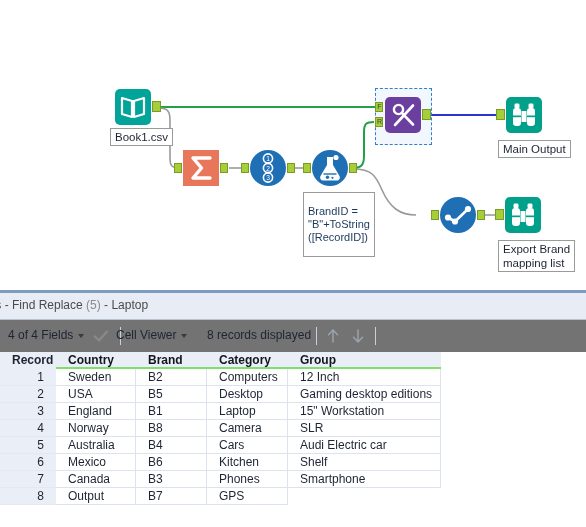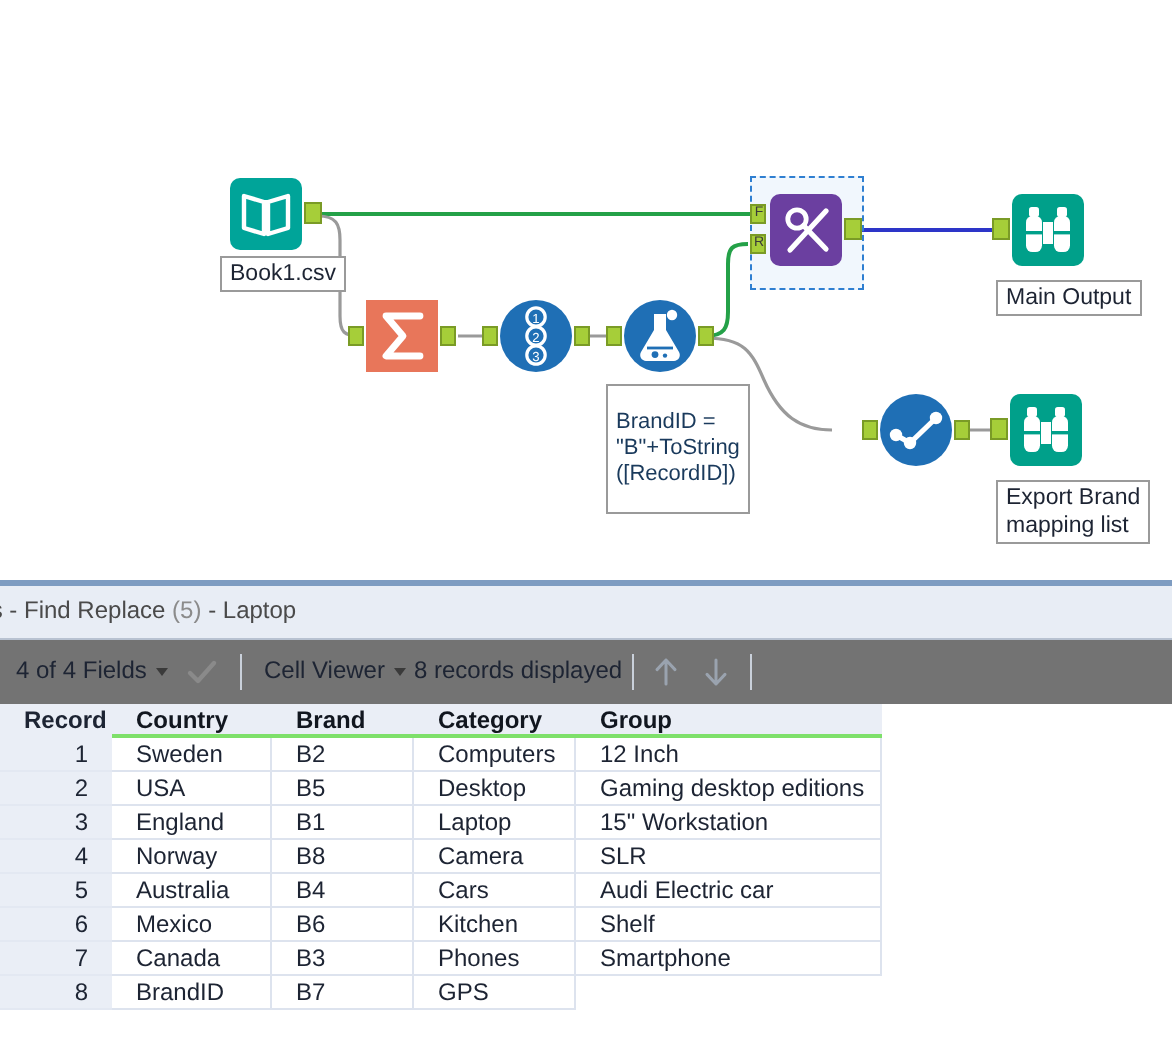--- a/index.html
+++ b/index.html
@@ -213,21 +213,21 @@
     <div class="tb-item" style="left:8px;">
       <span>4 of 4 Fields</span><span class="caret"></span>
     </div>
 
     <svg class="tb-check" style="left:93px;" viewBox="0 0 16 14">
       <path d="M2 7.5 L6 11.5 L14 2.5" fill="none" stroke="#8a8a8a" stroke-width="2.2" stroke-linecap="round" stroke-linejoin="round"></path>
     </svg>
 
     <div class="tb-sep" style="left:120px;"></div>
 
-    <div class="tb-item" style="left:132px;">
+    <div class="tb-item" style="left:116px;">
       <span>Cell Viewer</span><span class="caret"></span>
     </div>
 
     <div class="tb-item" style="left:207px;">8 records displayed</div>
 
     <div class="tb-sep" style="left:316px;"></div>
 
     <svg class="tb-arrow" style="left:325px;" viewBox="0 0 16 18">
       <path d="M8 3 L8 15 M8 3 L3.5 7.8 M8 3 L12.5 7.8" fill="none" stroke="#9aa3af" stroke-width="1.5" stroke-linecap="round"></path>
     </svg>
@@ -290,18 +290,18 @@
       </div>
       <div class="grow gbody" style="top: 119px;">
         <div class="gcell rec" style="left: 0px; width: 56px;">7</div>
         <div class="gcell" style="left: 56px; width: 80px;">Canada</div>
         <div class="gcell" style="left: 136px; width: 71px;">B3</div>
         <div class="gcell" style="left: 207px; width: 81px;">Phones</div>
         <div class="gcell" style="left: 288px; width: 153px;">Smartphone</div>
       </div>
       <div class="grow gbody" style="top: 136px;">
         <div class="gcell rec" style="left: 0px; width: 56px;">8</div>
-        <div class="gcell" style="left: 56px; width: 80px;">BrandID</div>
+        <div class="gcell" style="left: 56px; width: 80px;">Output</div>
         <div class="gcell" style="left: 136px; width: 71px;">B7</div>
         <div class="gcell" style="left: 207px; width: 81px;">GPS</div>
       </div>
     </div>
 </div>
 
 </body></html>

